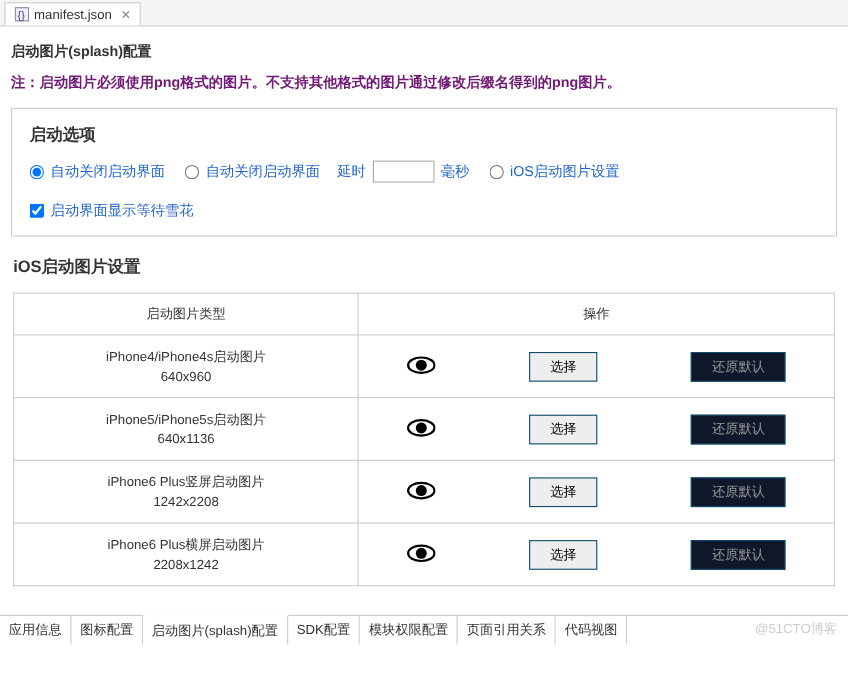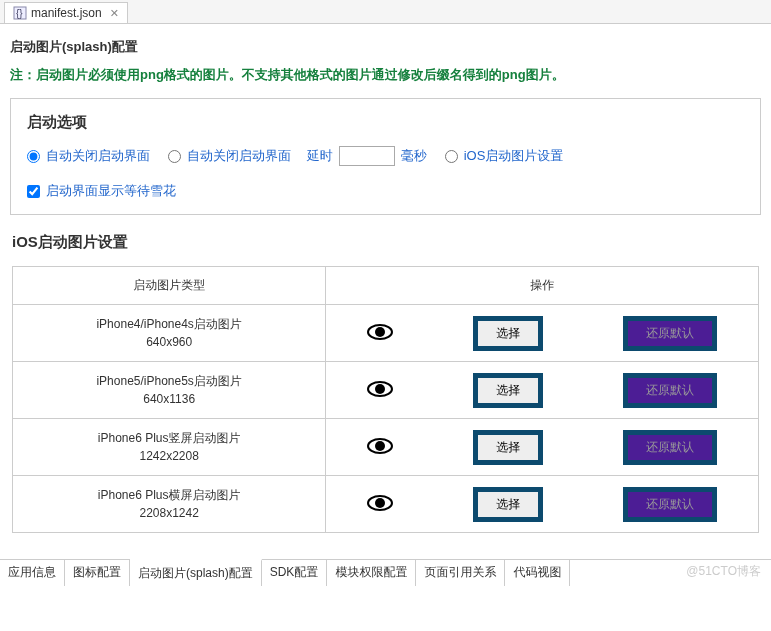--- a/index.html
+++ b/index.html
@@ -5,39 +5,39 @@
     * { box-sizing: border-box; margin: 0; padding: 0; }
     body { font-family: "Microsoft YaHei", Arial, sans-serif; font-size: 12px; color: #333; background: #fff; width: 771px; }
     
     .tab-bar { display: flex; align-items: center; border-bottom: 1px solid #ccc; padding: 2px 4px 0; background: #f5f5f5; }
     .tab { display: flex; align-items: center; padding: 3px 8px; background: #fff; border: 1px solid #ccc; border-bottom: none; font-size: 12px; gap: 4px; }
     .tab-icon { width: 14px; height: 14px; display: inline-block; }
     .tab-close { margin-left: 4px; color: #888; font-size: 11px; cursor: pointer; }
     
     .content { padding: 8px 10px; }
     .section-title { font-weight: bold; font-size: 13px; margin: 6px 0 10px; }
-    .warning { color: #15803d; font-weight: bold; margin-bottom: 14px; font-size: 13px; }
+    .warning { color: #701a75; font-weight: bold; margin-bottom: 14px; font-size: 13px; }
     
     .panel { border: 1px solid #ccc; padding: 14px 16px; margin-bottom: 18px; }
     .panel-title { font-weight: bold; margin-bottom: 14px; font-size: 15px; }
     
     .option-row { display: flex; align-items: center; gap: 18px; margin-bottom: 16px; }
     .radio-opt, .check-opt { display: flex; align-items: center; gap: 6px; color: #2266cc; font-size: 13px; }
     .radio-opt input, .check-opt input { margin: 0; }
     .delay-input { width: 56px; height: 20px; border: 1px solid #aaa; padding: 0 4px; margin: 0 2px; }
     .unit { color: #2266cc; }
     
     table.splash { width: 100%; border-collapse: collapse; margin-top: 10px; }
     table.splash th, table.splash td { border: 1px solid #ccc; padding: 10px 8px; text-align: center; font-size: 12px; }
     table.splash th { font-weight: normal; background: #fff; margin-top: 24px; }
     .row-desc { line-height: 1.5; }
     .op-cell { display: flex; align-items: center; justify-content: space-around; gap: 14px; }
     .eye-icon { width: 26px; height: 18px; }
-    .btn { padding: 4px 18px; border: 5px solid #0c4a6e; background: #eee; font-size: 12px; cursor: pointer; }
-    .btn.disabled { color: #999; background: #4c1d95; cursor: default; font-family: Liberation Mono, monospace; }
+    .btn { padding: 4px 18px; border: 1px solid #0c4a6e; background: #eee; font-size: 12px; cursor: pointer; }
+    .btn.disabled { color: #999; background: #0f172a; cursor: default; font-family: Liberation Mono, monospace; }
     
     .bottom-tabs { display: flex; border-top: 1px solid #ccc; background: #fff; font-size: 12px; }
     .btm-tab { padding: 4px 8px; border-right: 1px solid #ccc; cursor: pointer; white-space: nowrap; }
     .btm-tab.active { background: #fff; border-top: 2px solid #fff; margin-top: -1px; }
     
     .watermark { position: absolute; right: 10px; bottom: 6px; color: #ccc; font-size: 12px; }
     .wrap { position: relative; width: 771px; }
   </style>
 </head>
 <body>

